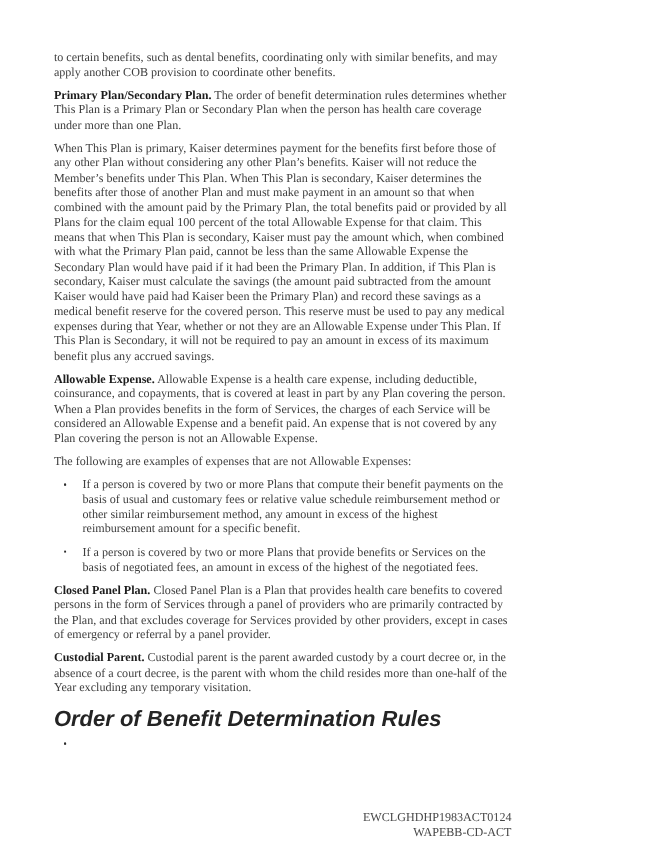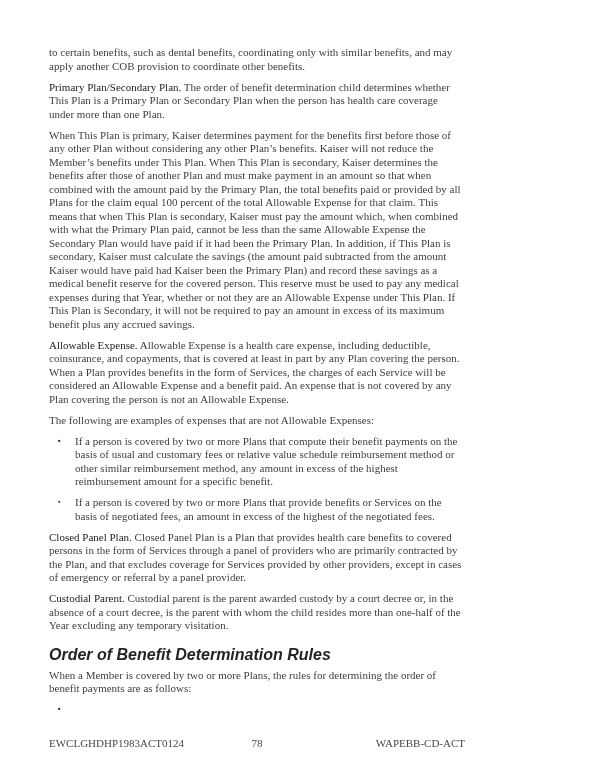--- a/index.html
+++ b/index.html
@@ -17,67 +17,68 @@
     font-family: "Liberation Serif", serif;
     font-size: 11px;
     line-height: 13.5px;
     color: #3e3e3e;
     overflow: hidden;
   }
   .page p {
     margin: 0 0 7.5px 0;
   }
   .lead {
-    font-weight: normal;
+    font-weight: bold;
     color: #1d1d1d;
   }
   .bullet-item {
     position: relative;
     padding-left: 26px;
     margin-bottom: 7.5px;
   }
   .bullet-marker {
     position: absolute;
     left: 9px;
     top: 0;
     font-size: 7px;
     line-height: 13.5px;
     color: #2a2a2a;
   }
   .section-heading {
     font-family: "Liberation Sans", sans-serif;
     font-weight: bold;
     font-style: italic;
-    font-size: 16px;
+    font-size: 20px;
     line-height: 17px;
     color: #242424;
     margin: 13px 0 6px 0;
   }
   .footer {
     position: absolute;
     left: 49px;
     right: 47px;
     top: 737px;
     display: flex;
     align-items: flex-end;
     font-size: 11px;
     color: #474747;
+    flex-direction: column;
   }
   .footer-left  { flex: 1; text-align: left; }
   .footer-center{ flex: 1; text-align: center; }
   .footer-right { flex: 1; text-align: right; }
 </style>
 </head>
 <body>
 
 <div class="page">
 
   <p>to certain benefits, such as dental benefits, coordinating only with similar benefits, and may apply another COB provision to coordinate other benefits.</p>
 
-  <p><span class="lead">Primary Plan/Secondary Plan.</span> <span>The order of benefit determination child determines whether This Plan is a Primary Plan or Secondary Plan when the person has health care coverage under more than one Plan.</span></p>
+  <p><span class="lead">Primary Plan/Secondary Plan.</span> <span>The order of benefit determination rules determines whether This Plan is a Primary Plan or Secondary Plan when the person has health care coverage under more than one Plan.</span></p>
 
   <p>When This Plan is primary, Kaiser determines payment for the benefits first before those of any other Plan without considering any other Plan’s benefits. Kaiser will not reduce the Member’s benefits under This Plan. When This Plan is secondary, Kaiser determines the benefits after those of another Plan and must make payment in an amount so that when combined with the amount paid by the Primary Plan, the total benefits paid or provided by all Plans for the claim equal 100 percent of the total Allowable Expense for that claim. This means that when This Plan is secondary, Kaiser must pay the amount which, when combined with what the Primary Plan paid, cannot be less than the same Allowable Expense the Secondary Plan would have paid if it had been the Primary Plan. In addition, if This Plan is secondary, Kaiser must calculate the savings (the amount paid subtracted from the amount Kaiser would have paid had Kaiser been the Primary Plan) and record these savings as a medical benefit reserve for the covered person. This reserve must be used to pay any medical expenses during that Year, whether or not they are an Allowable Expense under This Plan. If This Plan is Secondary, it will not be required to pay an amount in excess of its maximum benefit plus any accrued savings.</p>
 
   <p><span class="lead">Allowable Expense.</span> <span>Allowable Expense is a health care expense, including deductible, coinsurance, and copayments, that is covered at least in part by any Plan covering the person. When a Plan provides benefits in the form of Services, the charges of each Service will be considered an Allowable Expense and a benefit paid. An expense that is not covered by any Plan covering the person is not an Allowable Expense.</span></p>
 
   <p>The following are examples of expenses that are not Allowable Expenses:</p>
 
   <div>
     <div class="bullet-item">
       <span class="bullet-marker">▪</span>
@@ -91,30 +92,28 @@
       <span>If a person is covered by two or more Plans that provide benefits or Services on the basis of negotiated fees, an amount in excess of the highest of the negotiated fees.</span>
     </div>
   </div>
 
   <p><span class="lead">Closed Panel Plan.</span> <span>Closed Panel Plan is a Plan that provides health care benefits to covered persons in the form of Services through a panel of providers who are primarily contracted by the Plan, and that excludes coverage for Services provided by other providers, except in cases of emergency or referral by a panel provider.</span></p>
 
   <p><span class="lead">Custodial Parent.</span> <span>Custodial parent is the parent awarded custody by a court decree or, in the absence of a court decree, is the parent with whom the child resides more than one-half of the Year excluding any temporary visitation.</span></p>
 
   <div class="section-heading">Order of Benefit Determination Rules</div>
 
-  <p>When a Member is covered by two or more Plans, the rules for determining the order of benefit payments are as follows:</p>
 
   <div>
     <div class="bullet-item">
       <span class="bullet-marker">▪</span>
     </div>
     <div class="bullet-item">
       <span class="bullet-marker">▪</span>
     </div>
   </div>
 
   <div class="footer">
     <span class="footer-left">EWCLGHDHP1983ACT0124</span>
-    <span class="footer-center">78</span>
     <span class="footer-right">WAPEBB-CD-ACT</span>
   </div>
 
 </div>
 
 </body></html>

